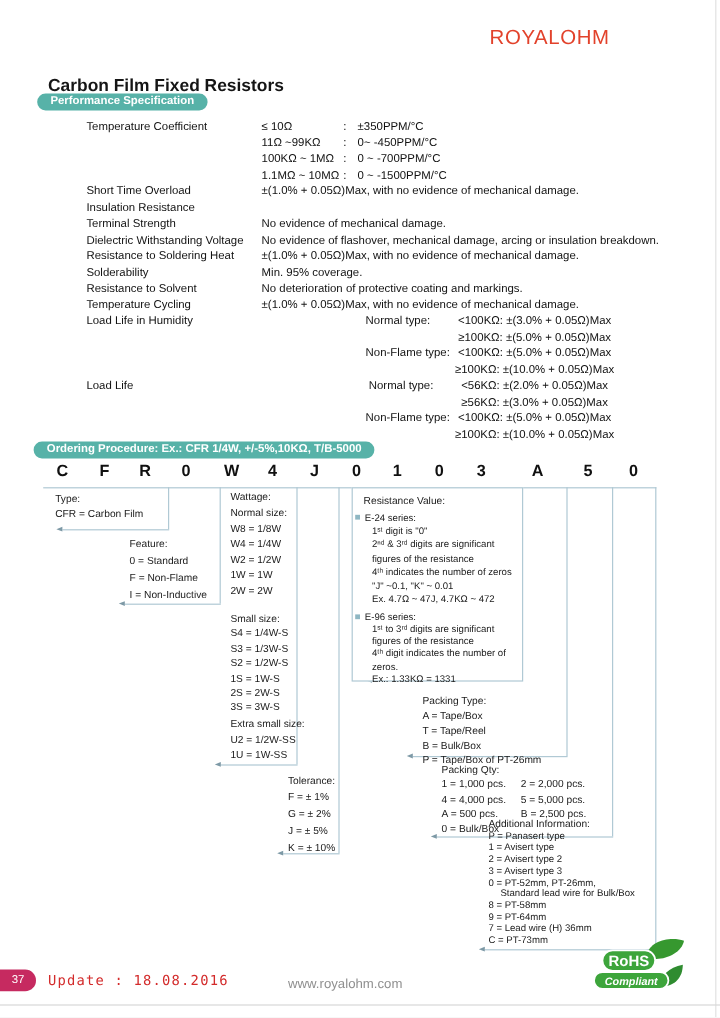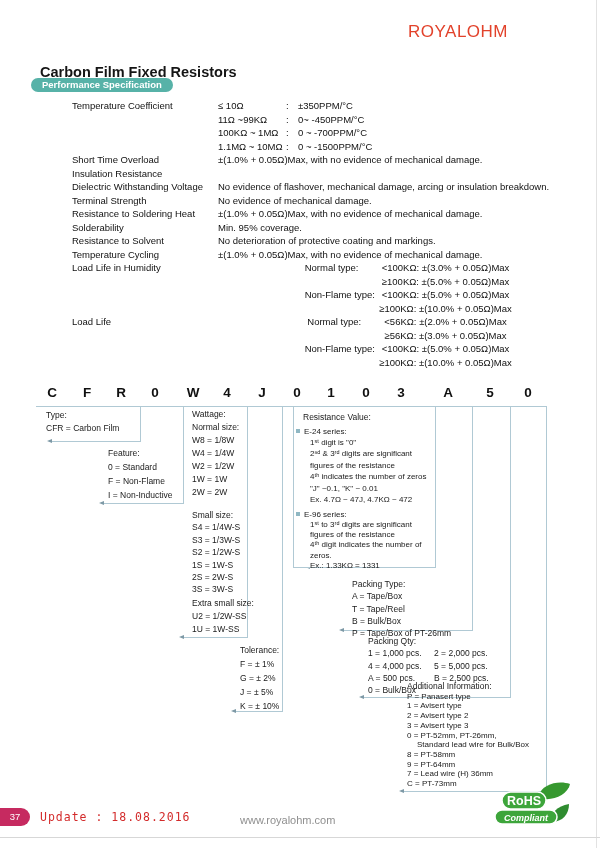--- a/index.html
+++ b/index.html
@@ -82,28 +82,28 @@
       </div>
     </div>
     <div class="srow">
         <div class="lab">Short Time Overload</div>
         <div class="val">±(1.0% + 0.05Ω)Max, with no evidence of mechanical damage.</div>
       </div>
     <div class="srow">
         <div class="lab">Insulation Resistance</div>
       </div>
     <div class="srow">
+        <div class="lab">Terminal Strength</div>
+        <div class="val">No evidence of mechanical damage.</div>
+      </div>
+    <div class="srow">
         <div class="lab">Dielectric Withstanding Voltage</div>
         <div class="val">No evidence of flashover, mechanical damage, arcing or insulation breakdown.</div>
       </div>
     <div class="srow">
-        <div class="lab">Terminal Strength</div>
-        <div class="val">No evidence of mechanical damage.</div>
-      </div>
-    <div class="srow">
         <div class="lab">Resistance to Soldering Heat</div>
         <div class="val">±(1.0% + 0.05Ω)Max, with no evidence of mechanical damage.</div>
       </div>
     <div class="srow">
         <div class="lab">Solderability</div>
         <div class="val">Min. 95% coverage.</div>
       </div>
     <div class="srow">
         <div class="lab">Resistance to Solvent</div>
         <div class="val">No deterioration of protective coating and markings.</div>
@@ -149,20 +149,21 @@
             <span>&lt;100KΩ: ±(5.0% + 0.05Ω)Max</span>
           </div>
         <div class="lll">
             <span class="typ"></span>
             <span>≥100KΩ: ±(10.0% + 0.05Ω)Max</span>
           </div>
       </div>
     </div>
   </div>
 
+  <div class="pill p2">Ordering Procedure: Ex.: CFR 1/4W, +/-5%,10KΩ, T/B-5000</div>
 
   <span class="cch" style="left:40px">C</span>
   <span class="cch" style="left:75px">F</span>
   <span class="cch" style="left:109px">R</span>
   <span class="cch" style="left:143px">0</span>
   <span class="cch" style="left:181px">W</span>
   <span class="cch" style="left:215px">4</span>
   <span class="cch" style="left:250px">J</span>
   <span class="cch" style="left:285px">0</span>
   <span class="cch" style="left:319px">1</span>

